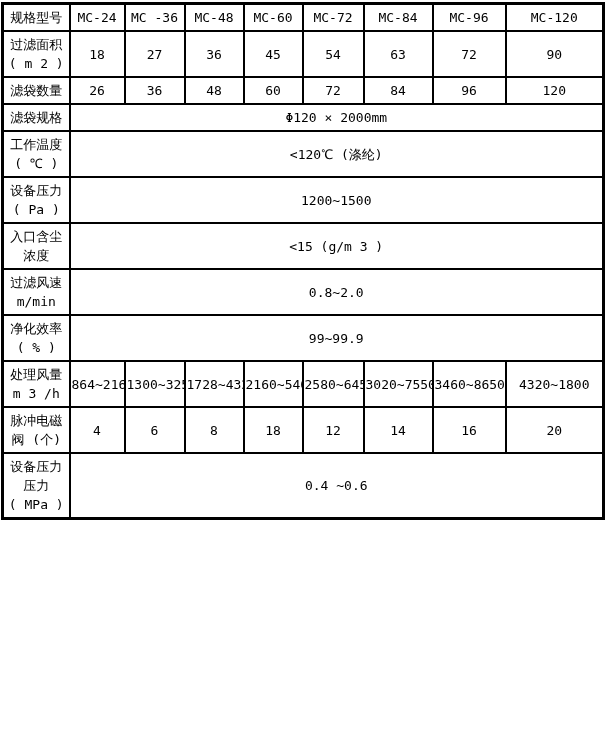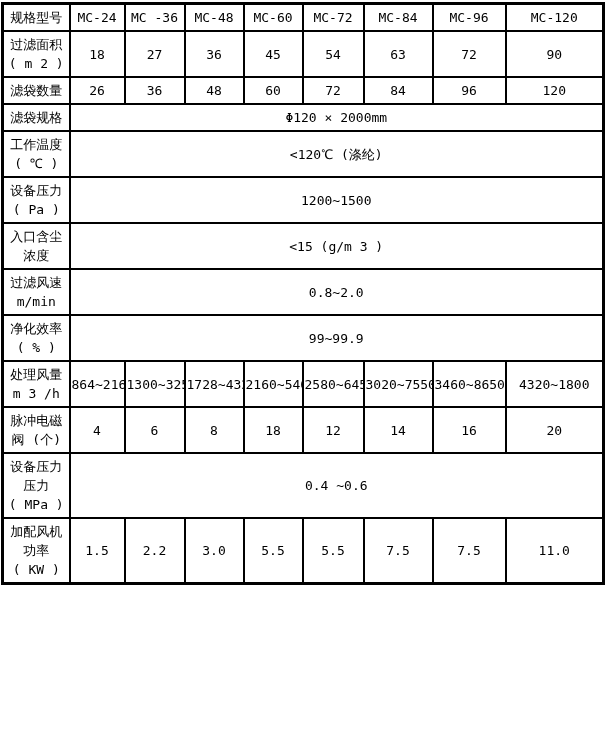--- a/index.html
+++ b/index.html
@@ -149,27 +149,14 @@
         <td>14</td>
         <td>16</td>
         <td>20</td>
       </tr>
       <tr>
         <th class="rowlabel">设备压力
 压力
 ( MPa )</th>
         <td colspan="8">0.4 ~0.6</td>
       </tr>
-      <tr>
-        <th class="rowlabel">加配风机
-功率
-( KW )</th>
-        <td>1.5</td>
-        <td>2.2</td>
-        <td>3.0</td>
-        <td>5.5</td>
-        <td>5.5</td>
-        <td>7.5</td>
-        <td>7.5</td>
-        <td>11.0</td>
-      </tr>
     </tbody>
 </table>
 
 </body></html>

